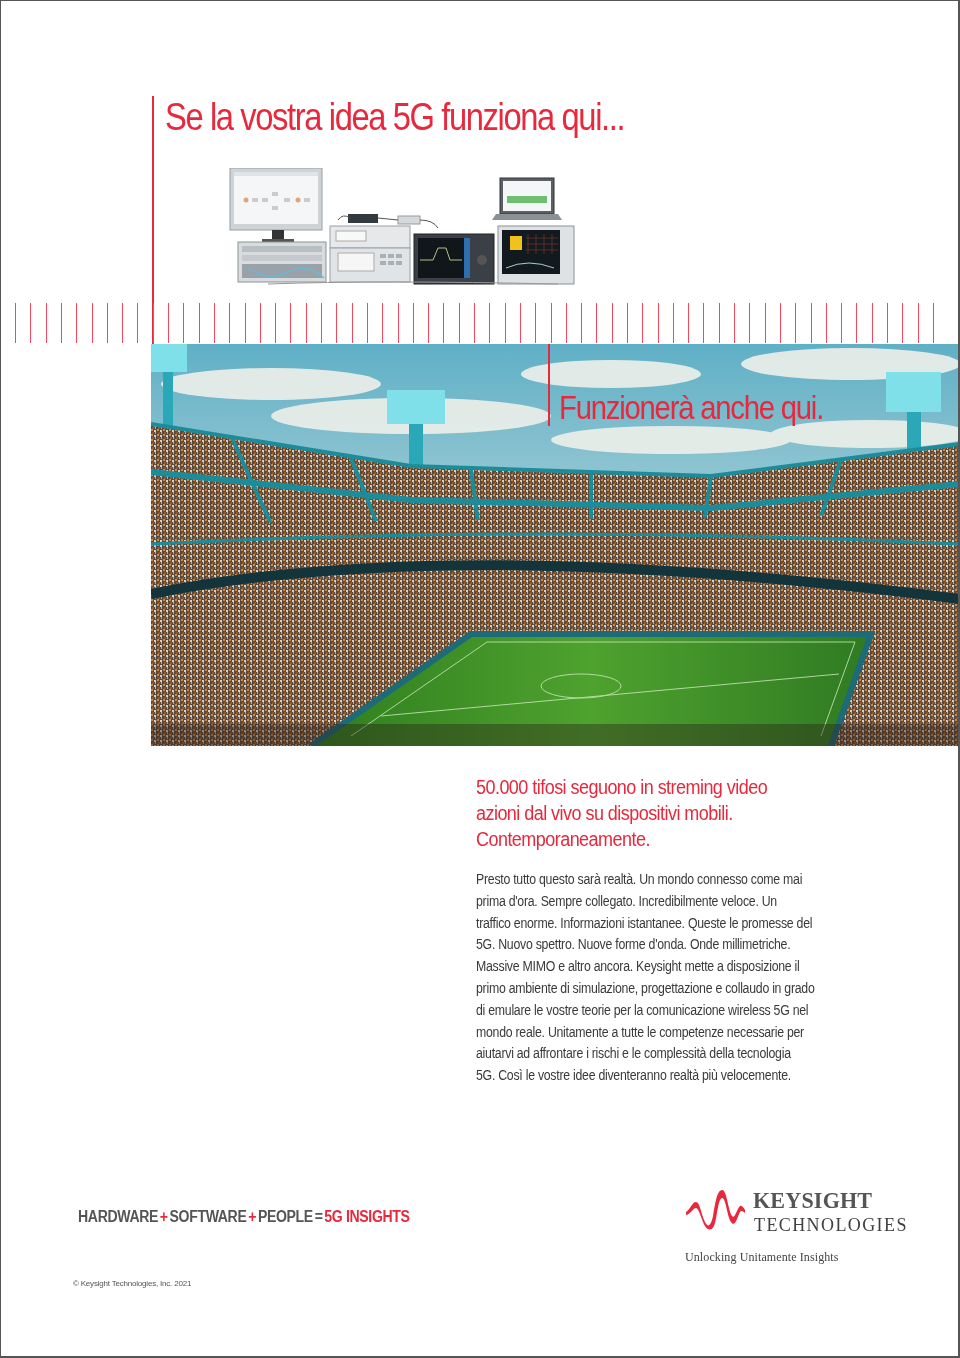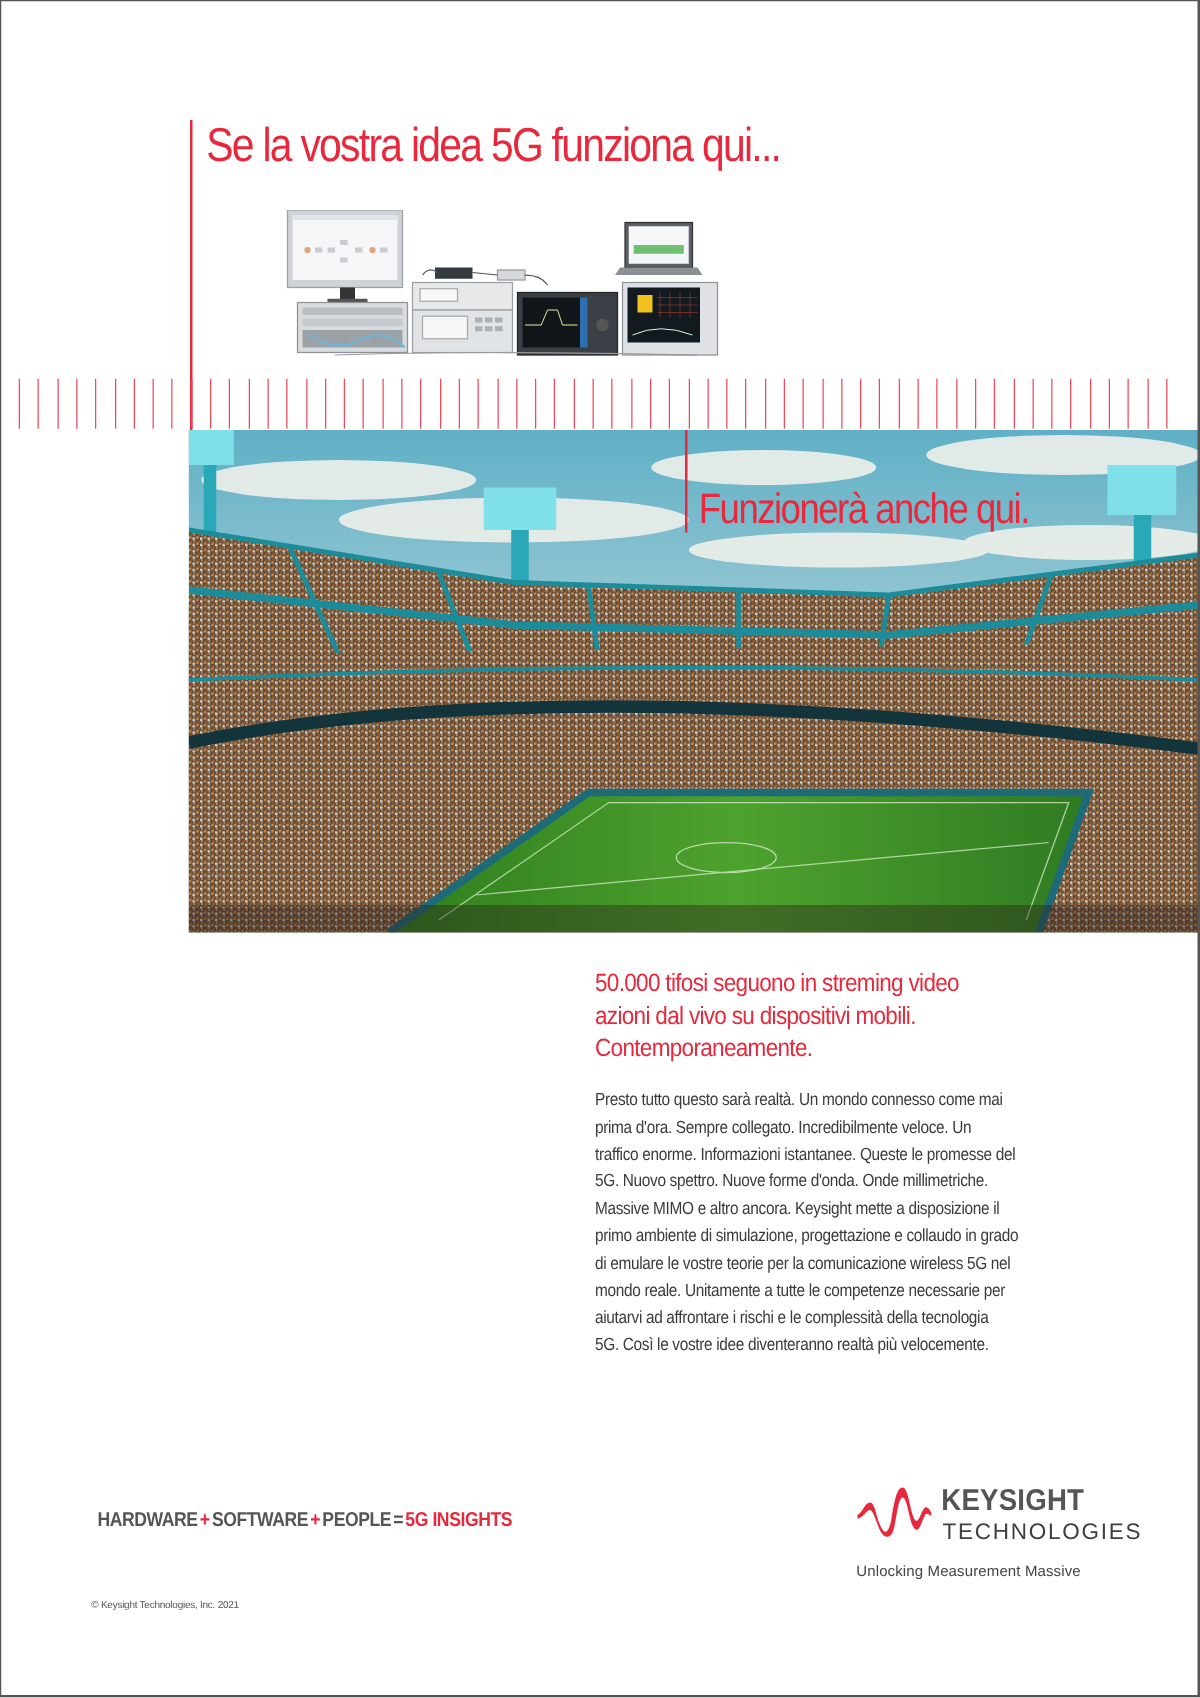--- a/index.html
+++ b/index.html
@@ -65,21 +65,21 @@
   
   .tagline {
     position: absolute; left: 78px; top: 1208px; white-space: nowrap;
     font-size: 16px; font-weight: bold; color: #555555; letter-spacing: -0.4px;
     transform: scaleX(0.88); transform-origin: left top;
   }
   .tagline .plus { color: #e8283c; margin: 0 2px; }
   .tagline .eq { color: #555555; margin: 0 2px; }
   .tagline .red { color: #e8283c; }
   
-  .logo { position: absolute; left: 684px; top: 1186px; width: 210px; height: 90px; }
+  .logo { position: absolute; left: 684px; top: 1186px; width: 210px; height: 90px; font-family: Liberation Serif, serif; }
   .logo .wave { position: absolute; left: 0; top: 0; width: 62px; height: 44px; }
   .logo .brand {
     position: absolute; left: 69px; top: 1px; font-size: 24px; font-weight: bold;
     color: #555555; letter-spacing: 0.2px; white-space: nowrap;
     transform: scaleX(0.92); transform-origin: left top;
   }
   .logo .brand-sub {
     position: absolute; left: 70px; top: 29px; font-size: 18px;
     color: #404040; letter-spacing: 1.4px; white-space: nowrap;
   }
@@ -326,16 +326,16 @@
 <div class="tagline">
   <span>HARDWARE</span><span class="plus">+</span><span>SOFTWARE</span><span class="plus">+</span><span>PEOPLE</span><span class="eq">=</span><span class="red">5G INSIGHTS</span>
 </div>
 
 <div class="logo">
   <svg class="wave" viewBox="0 0 62 44">
     <path d="M2 26 C6 24 8 16 12 16 C16 16 17 28 21 36 C24 42 27 40 29 30 C31 18 33 4 38 4 C43 4 44 24 48 30 C51 34 53 22 56 20 C58 19 60 22 61 24 L61 27 C59 25 57 24 56 26 C53 32 51 42 47 36 C43 30 42 12 38 12 C34 12 33 34 30 40 C27 46 22 44 19 36 C16 28 14 22 12 22 C9 22 7 28 2 29 Z" fill="#e8283c"></path>
   </svg>
   <div class="brand">KEYSIGHT</div>
   <div class="brand-sub">TECHNOLOGIES</div>
-  <div class="slogan">Unlocking Measurement Massive</div>
+  <div class="slogan">Unlocking Unitamente Insights</div>
 </div>
 
 <div class="copyright">© Keysight Technologies, Inc. 2021</div>
 
 </body></html>

